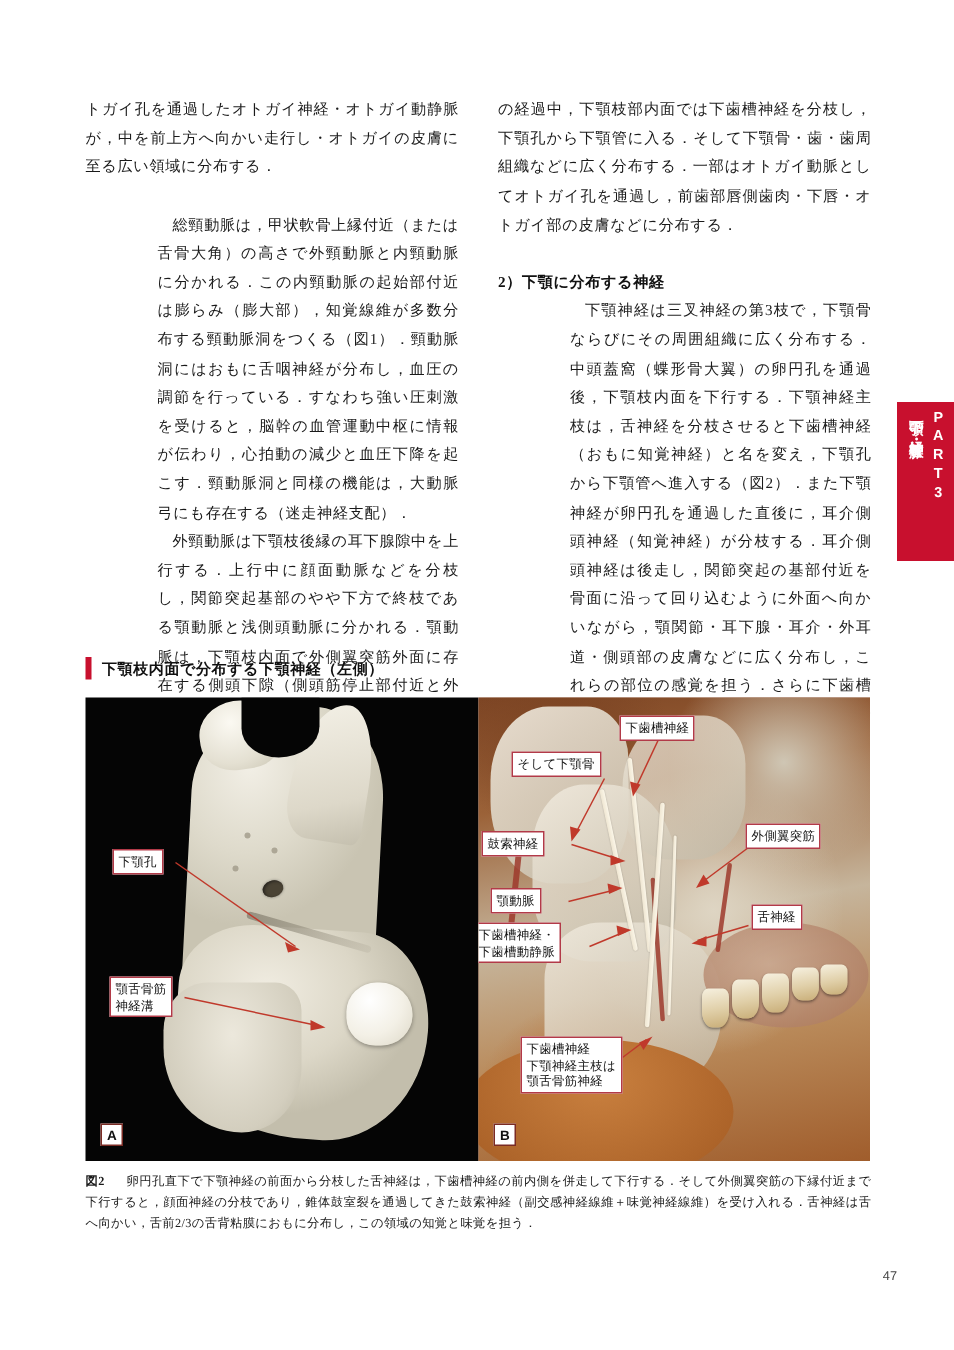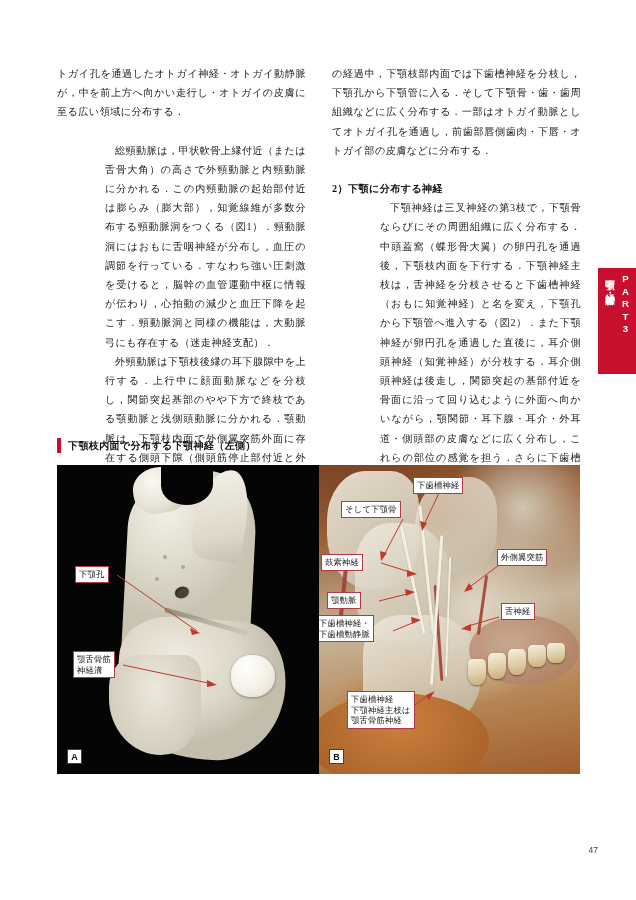--- a/index.html
+++ b/index.html
@@ -312,16 +312,20 @@
         <div class="lbl" style="left:178px;top:84px;">外側翼突筋</div>
         <div class="lbl" style="left:182px;top:138px;">舌神経</div>
         <div class="lbl" style="left:28px;top:226px;">下歯槽神経
 下顎神経主枝は
 顎舌骨筋神経</div>
       </div>
 
     </div>
   </div>
 
+  <div class="caption">
+    <b>図2</b>
+    <span style="display:inline-block;width:12px;"></span><span>卵円孔直下で下顎神経の前面から分枝した舌神経は，下歯槽神経の前内側を併走して下行する．そして外側翼突筋の下縁付近まで下行すると，顔面神経の分枝であり，錐体鼓室裂を通過してきた鼓索神経（副交感神経線維＋味覚神経線維）を受け入れる．舌神経は舌へ向かい，舌前2/3の舌背粘膜におもに分布し，この領域の知覚と味覚を担う．</span>
+  </div>
 
   <div class="pageno">47</div>
 
 </div>
 
 </body></html>

